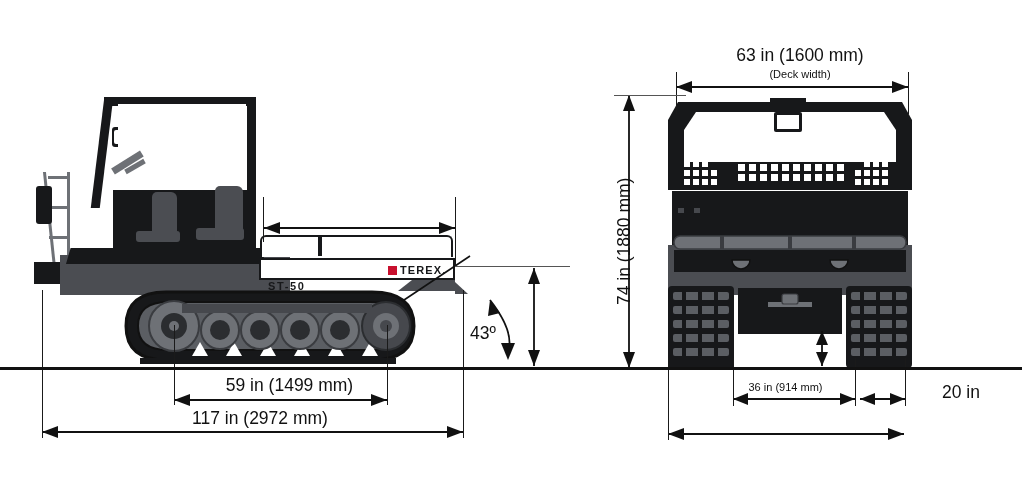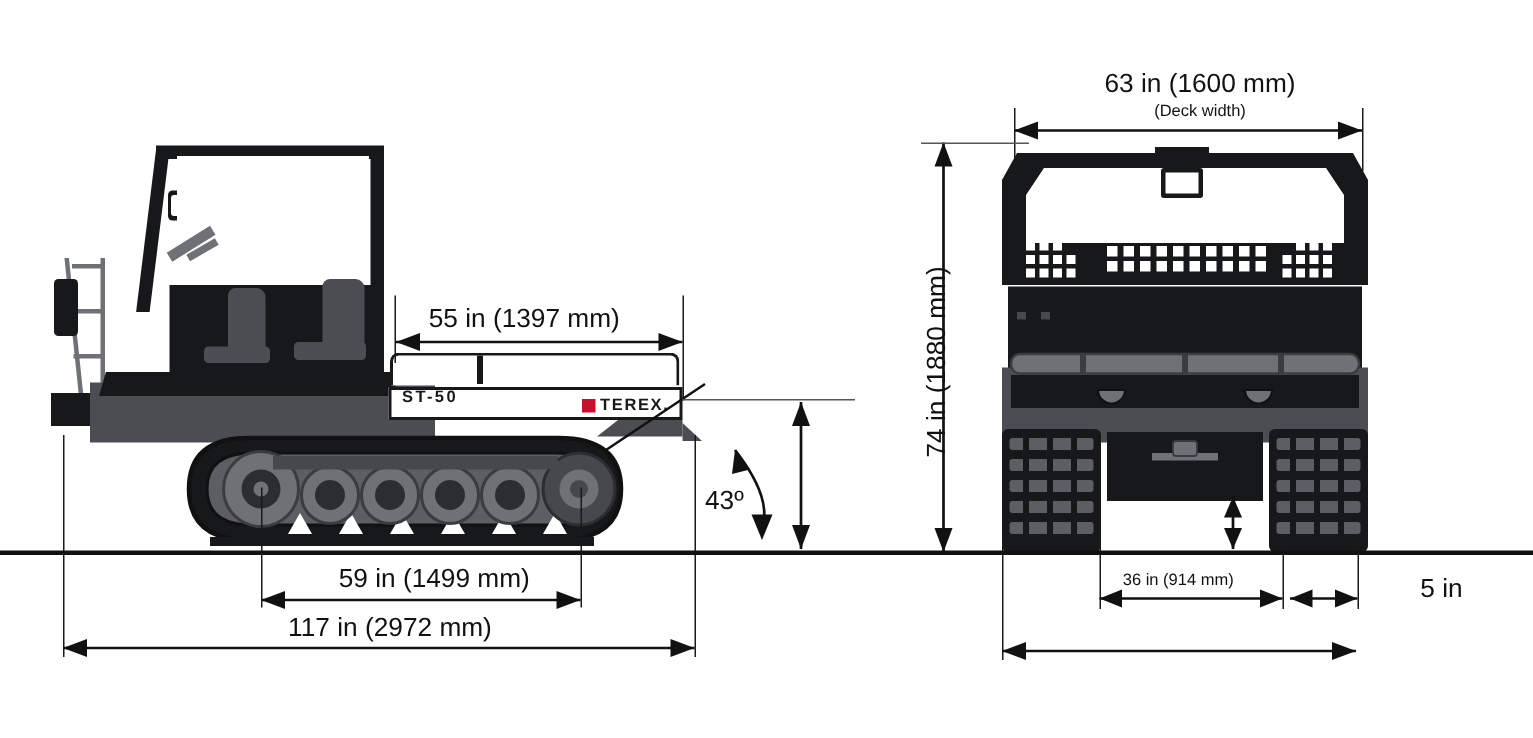--- a/index.html
+++ b/index.html
@@ -110,21 +110,21 @@
     </div>
     <div class="blk" style="left:36px; top:186px; width:16px; height:38px; border-radius:3px;"></div>
     <div class="blk" style="left:34px; top:262px; width:36px; height:22px;"></div>
 
     <div class="gry" style="left:60px; top:255px; width:230px; height:40px;"></div>
     <div class="blk" style="left:66px; top:248px; width:196px; height:16px; transform:skewX(-16deg); transform-origin:bottom left;"></div>
 
     <div class="deckplate" style="left:260px; top:235px; width:193px; height:22px; border-radius:6px 6px 0 0; border-bottom:none;"></div>
     <div class="blk" style="left:318px; top:237px; width:4px; height:19px;"></div>
     <div class="deckplate" style="left:259px; top:258px; width:196px; height:22px;"></div>
-    <div class="badge" style="left:268px; top:259px;">ST-50</div>
+    <div class="badge" style="left:268px; top:280px;">ST-50</div>
     <div class="terexwrap" style="left:388px; top:264px;">
       <div class="terexmark" style="background:#c8102e;"></div>
       <div class="terextxt">TEREX.</div>
     </div>
 
     <svg class="ov" style="left:0; top:0; width:500px; height:300px;">
       <polygon points="412,280 455,280 455,291 398,291" fill="#4b4d52"></polygon>
       <polygon points="455,282 468,294 455,294" fill="#4b4d52"></polygon>
       <line x1="404" y1="300" x2="470" y2="256" stroke="#111" stroke-width="1.6"></line>
     </svg>
@@ -167,21 +167,20 @@
 
           <circle cx="264" cy="40" r="24" fill="#46484d" stroke="#2b2d30" stroke-width="2"></circle>
           <circle cx="264" cy="40" r="13" fill="#6e7176"></circle>
           <circle cx="264" cy="40" r="6" fill="#46484d"></circle>
         </g>
         <rect x="60" y="18" width="190" height="9" fill="#46484d"></rect>
       </svg>
     </div>
   </div>
 
-  <div class="dimtext sz18" style="left:262px; top:203px; width:175px;">55 in (1397 mm)</div>
   <svg class="ov" style="left:0; top:0; width:1022px; height:492px;">
     <line x1="264" y1="228" x2="455" y2="228" stroke-width="1.8"></line>
     <polygon points="264,228 280,222 280,234" fill="#111"></polygon>
     <polygon points="455,228 439,222 439,234" fill="#111"></polygon>
   </svg>
   <div class="extline" style="left:263px; top:197px; height:45px;"></div>
   <div class="extline" style="left:455px; top:197px; height:70px;"></div>
 
   <div class="extline h" style="left:455px; top:266px; width:115px; height:1.4px; background:#555;"></div>
   <svg class="ov" style="left:0; top:0; width:1022px; height:492px;">
@@ -363,21 +362,21 @@
   <div class="dimtext sz13" style="left:718px; top:381px; width:135px;">36 in (914 mm)</div>
   <svg class="ov" style="left:0; top:0; width:1022px; height:492px;">
     <line x1="733" y1="399" x2="855" y2="399" stroke-width="1.8"></line>
     <polygon points="733,399 748,393 748,405" fill="#111"></polygon>
     <polygon points="855,399 840,393 840,405" fill="#111"></polygon>
   </svg>
   <div class="extline" style="left:733px; top:358px; height:48px;"></div>
   <div class="extline" style="left:855px; top:358px; height:48px;"></div>
 
   <div class="dimtext sz18" style="left:906px; top:383px; width:110px;">
-    <div>5 in</div>
+    <div>20 in</div>
   </div>
   <svg class="ov" style="left:0; top:0; width:1022px; height:492px;">
     <line x1="860" y1="399" x2="905" y2="399" stroke-width="1.8"></line>
     <polygon points="860,399 875,393 875,405" fill="#111"></polygon>
     <polygon points="905,399 890,393 890,405" fill="#111"></polygon>
   </svg>
   <div class="extline" style="left:905px; top:358px; height:48px;"></div>
 
   <svg class="ov" style="left:0; top:0; width:1022px; height:492px;">
     <line x1="668" y1="434" x2="904" y2="434" stroke-width="1.8"></line>

